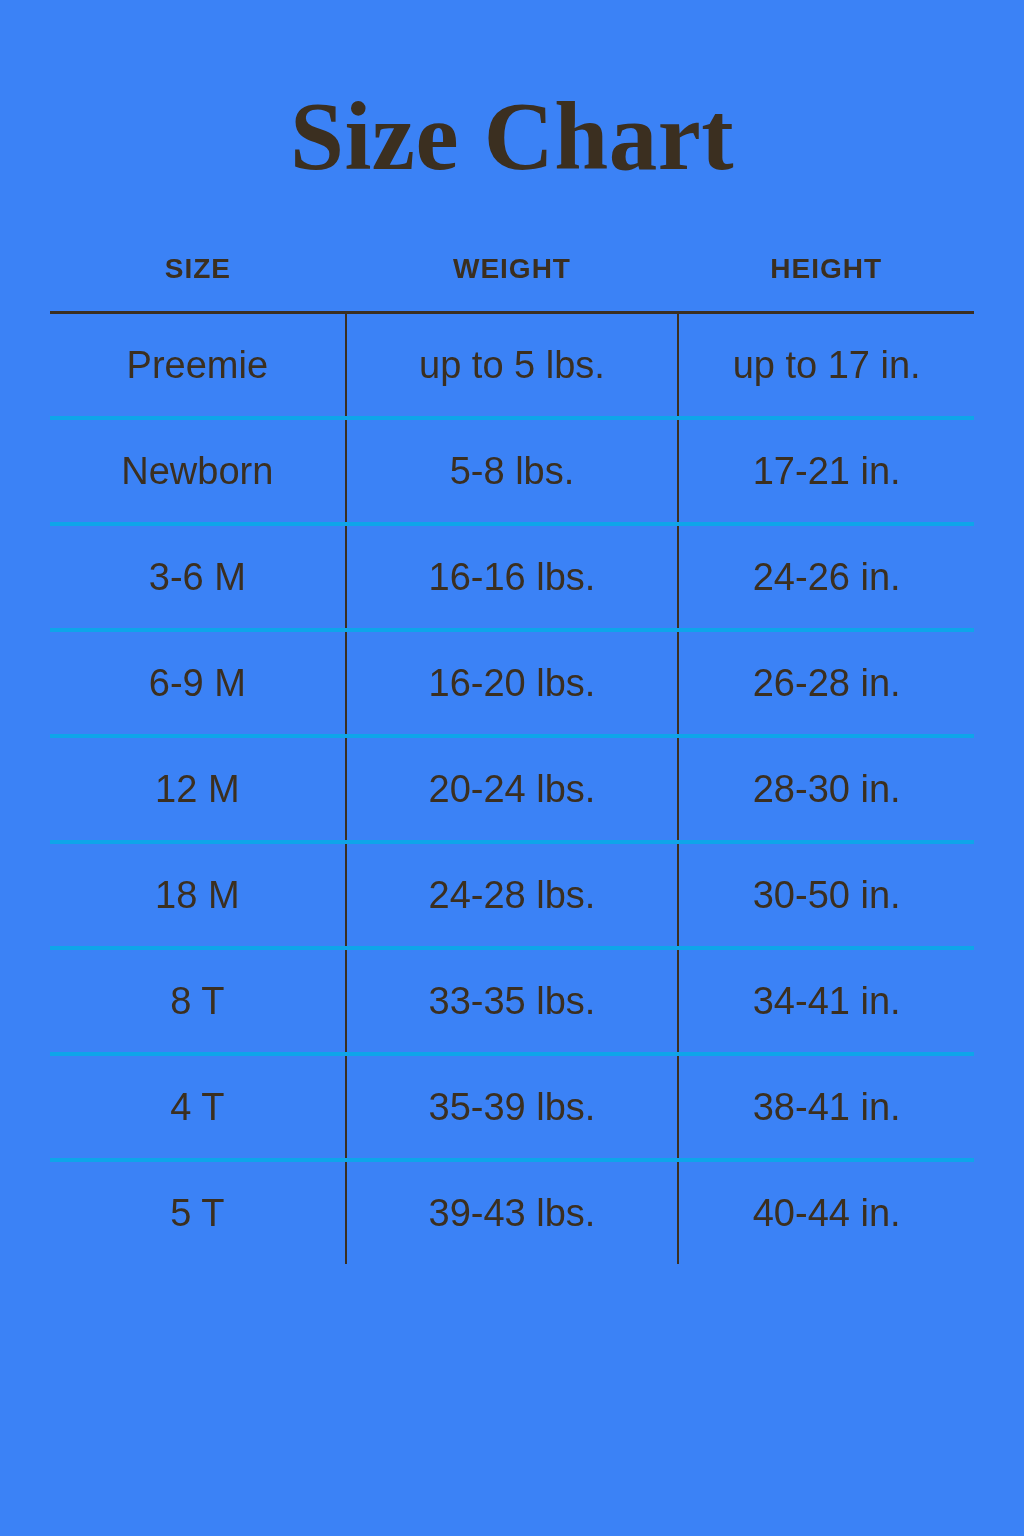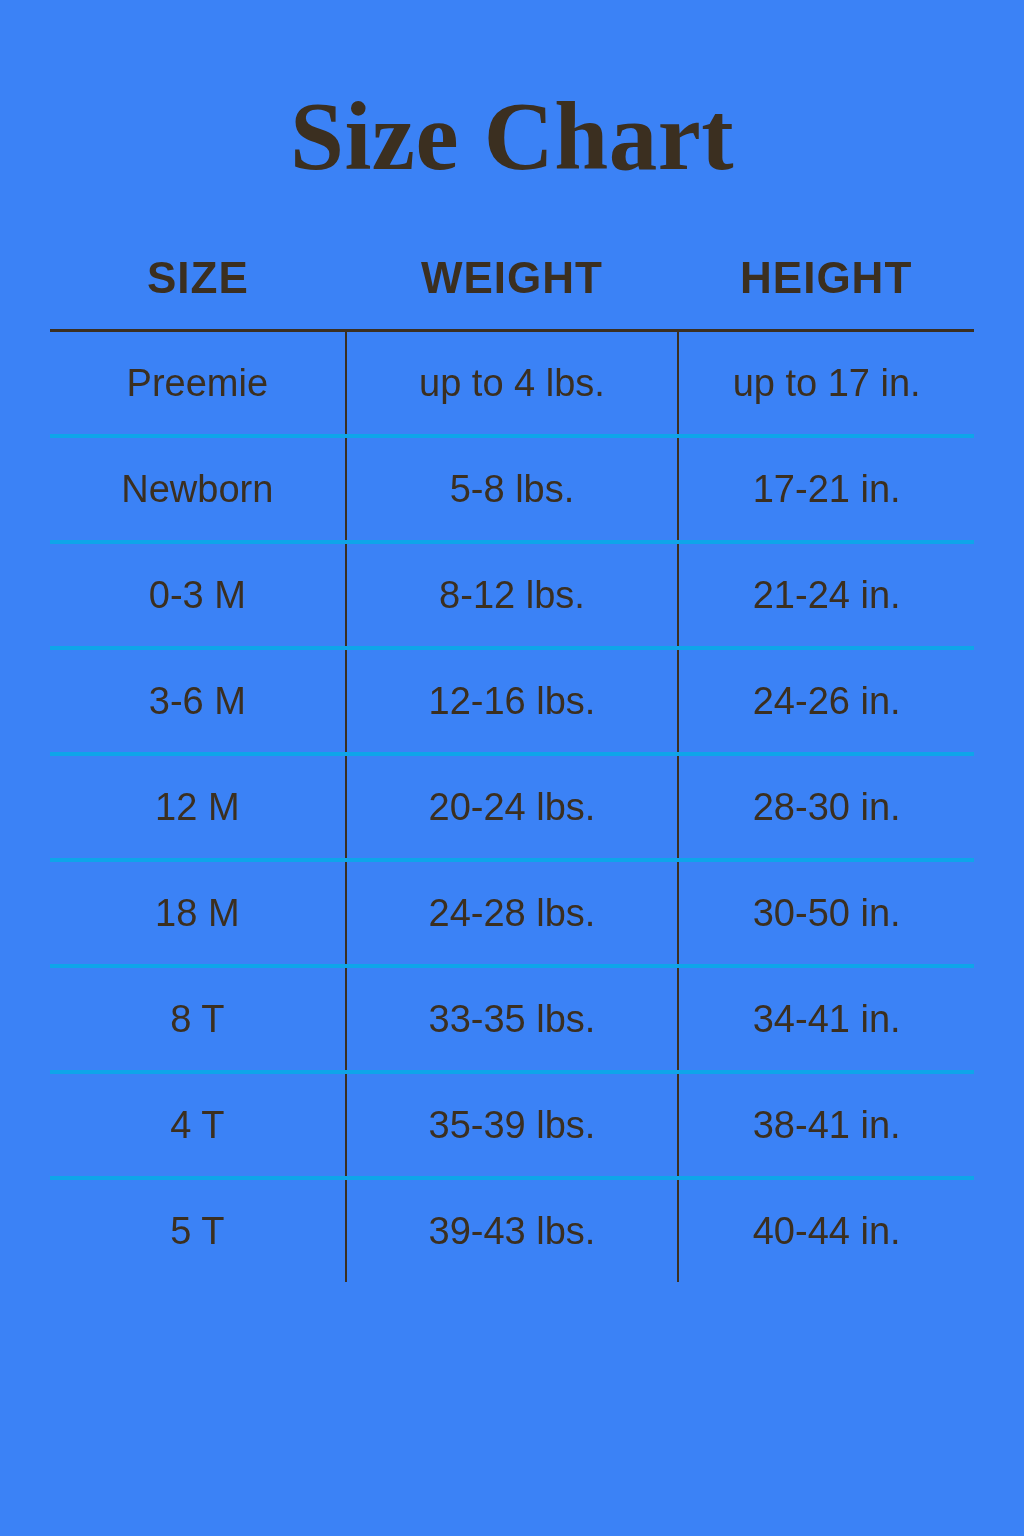--- a/index.html
+++ b/index.html
@@ -37,21 +37,21 @@
     padding-top: 68px;
   }
   table {
     width: 100%;
     border-collapse: collapse;
     table-layout: fixed;
   }
   th {
     font-family: "Liberation Sans", sans-serif;
     font-weight: bold;
-    font-size: 44px;
+    font-size: 28px;
     letter-spacing: 1px;
     color: #3b2f20;
     padding: 0 0 26px 0;
     text-align: center;
     border-bottom: 3px solid #3b2f20;
   }
   td {
     font-family: "Liberation Sans", sans-serif;
     font-weight: normal;
     font-size: 38px;
@@ -85,37 +85,37 @@
       <thead>
         <tr>
           <th>SIZE</th>
           <th>WEIGHT</th>
           <th>HEIGHT</th>
         </tr>
       </thead>
       <tbody>
         <tr>
           <td>Preemie</td>
-          <td>up to 4 lbs.</td>
+          <td>up to 5 lbs.</td>
           <td>up to 17 in.</td>
         </tr>
         <tr>
           <td>Newborn</td>
           <td>5-8 lbs.</td>
           <td>17-21 in.</td>
         </tr>
         <tr>
-          <td>0-3 M</td>
-          <td>8-12 lbs.</td>
-          <td>21-24 in.</td>
+          <td>3-6 M</td>
+          <td>16-16 lbs.</td>
+          <td>24-26 in.</td>
         </tr>
         <tr>
-          <td>3-6 M</td>
-          <td>12-16 lbs.</td>
-          <td>24-26 in.</td>
+          <td>6-9 M</td>
+          <td>16-20 lbs.</td>
+          <td>26-28 in.</td>
         </tr>
         <tr>
           <td>12 M</td>
           <td>20-24 lbs.</td>
           <td>28-30 in.</td>
         </tr>
         <tr>
           <td>18 M</td>
           <td>24-28 lbs.</td>
           <td>30-50 in.</td>

